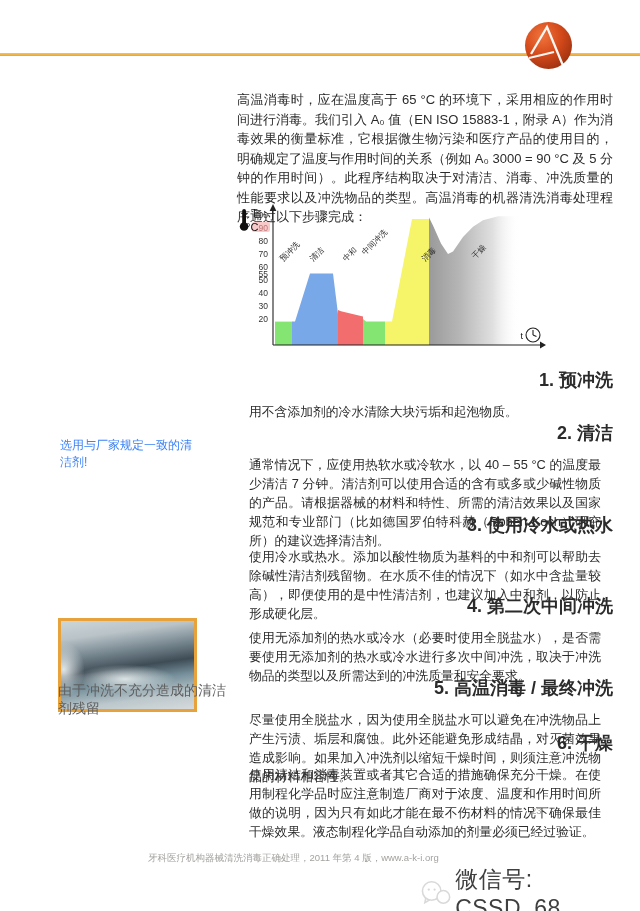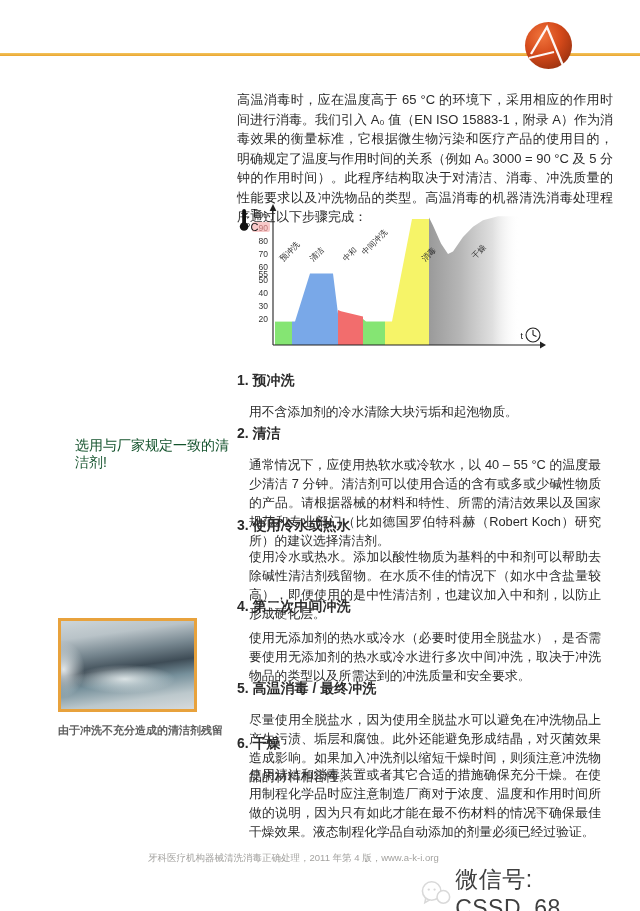--- a/index.html
+++ b/index.html
@@ -4,32 +4,32 @@
 <style>
   html,body{margin:0;padding:0;background:#fff;}
   .page{position:relative;width:640px;height:911px;background:#ffffff;overflow:hidden;
         font-family:"Liberation Sans",sans-serif;color:#2b2b2b;}
   .topline{position:absolute;left:0;top:53px;width:640px;height:3px;
            background:linear-gradient(#f3c45e,#e9a52f);}
   .logo{position:absolute;left:524px;top:21px;width:49px;height:49px;z-index:2;}
   .content{position:absolute;left:237px;width:376px;}
   .intro{top:90px;font-size:13px;line-height:19.5px;text-align:justify;}
   .section{position:absolute;left:237px;width:376px;font-size:12.8px;line-height:19px;}
-  .section h4{margin:0 0 2px 0;font-size:14px;font-weight:bold;}
+  .section h4{margin:0 0 2px 0;font-size:18px;font-weight:bold;text-align:right;}
   .section p{margin:12px;text-align:justify;}
   .margin-note{position:absolute;left:60px;top:437px;width:160px;
-               color:#14532d;font-size:14px;line-height:17px;margin-left:15px;}
+               color:#3b82f6;font-size:12px;line-height:17px;}
   .photo{position:absolute;left:58px;top:618px;width:133px;height:88px;
          border:3px solid #e8a23c;
          background:
            radial-gradient(ellipse 70px 20px at 48% 66%, rgba(225,232,233,.95), rgba(225,232,233,0) 72%),
            radial-gradient(ellipse 30px 40px at 2% 55%, rgba(240,244,245,.9), rgba(240,244,245,0) 70%),
            linear-gradient(172deg,#cdd5d8 0%,#b9c3c8 18%,#76868f 36%,#3e4c56 52%,#76909b 66%,#bcc8cc 84%,#d6dadc 100%);}
-  .photo-caption{position:absolute;left:58px;top:723px;width:170px;
-                 font-size:11px;color:#5f5f5f;font-weight:bold;}
+  .photo-caption{position:absolute;left:58px;top:682px;width:170px;
+                 font-size:14px;color:#5f5f5f;}
   .chart-wrap{position:absolute;left:237px;top:203px;width:320px;height:155px;}
   .footer-src{position:absolute;left:148px;top:852px;width:400px;
               font-size:9.5px;color:#a3a29f;}
   .page-num{position:absolute;left:531px;top:805px;font-size:9.5px;color:#a3a29f;}
   .wechat{position:absolute;left:420px;top:864px;display:flex;align-items:center;gap:4px;}
   .wechat-label{font-size:23px;color:#3f3f3f;letter-spacing:.5px;}
 </style>
 </head>
 <body>
 

